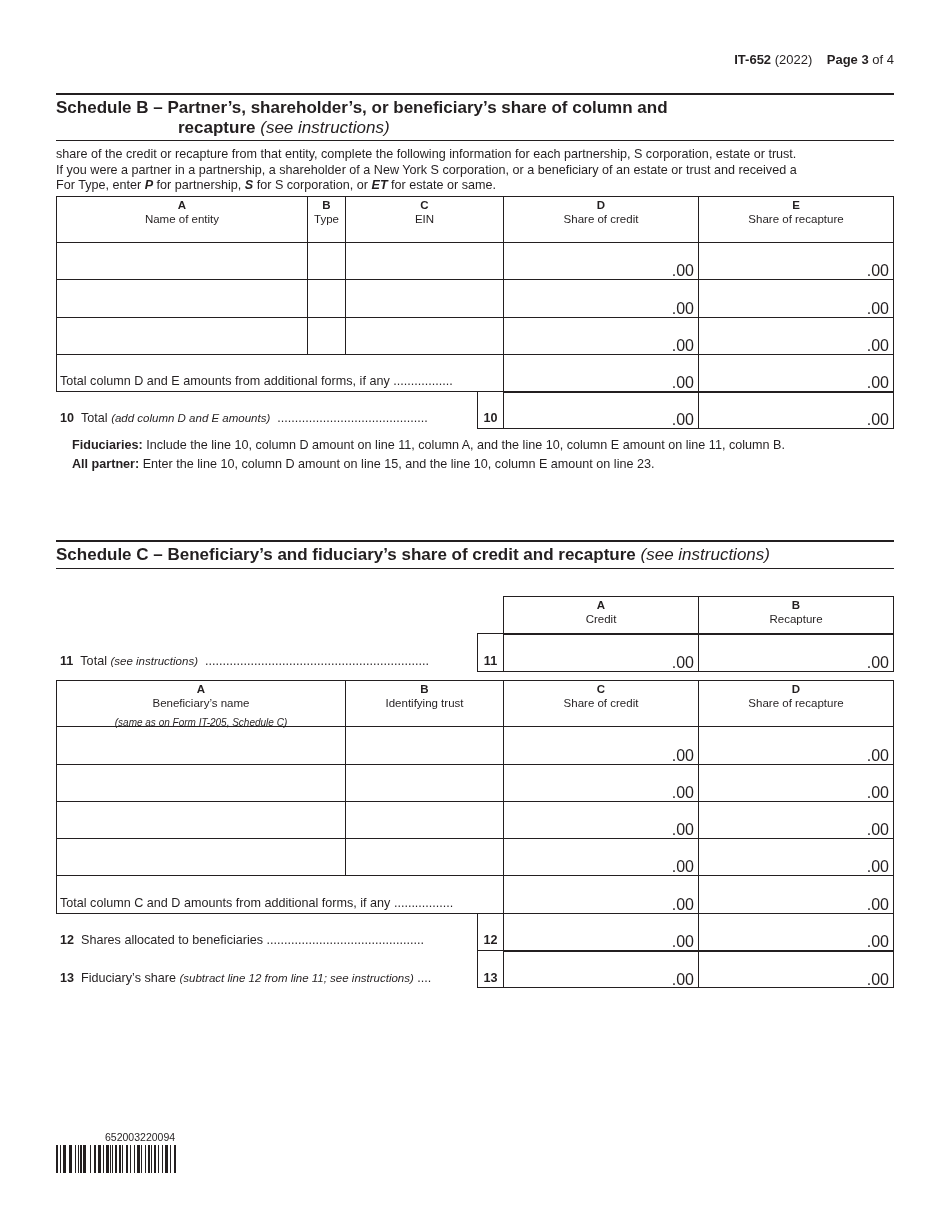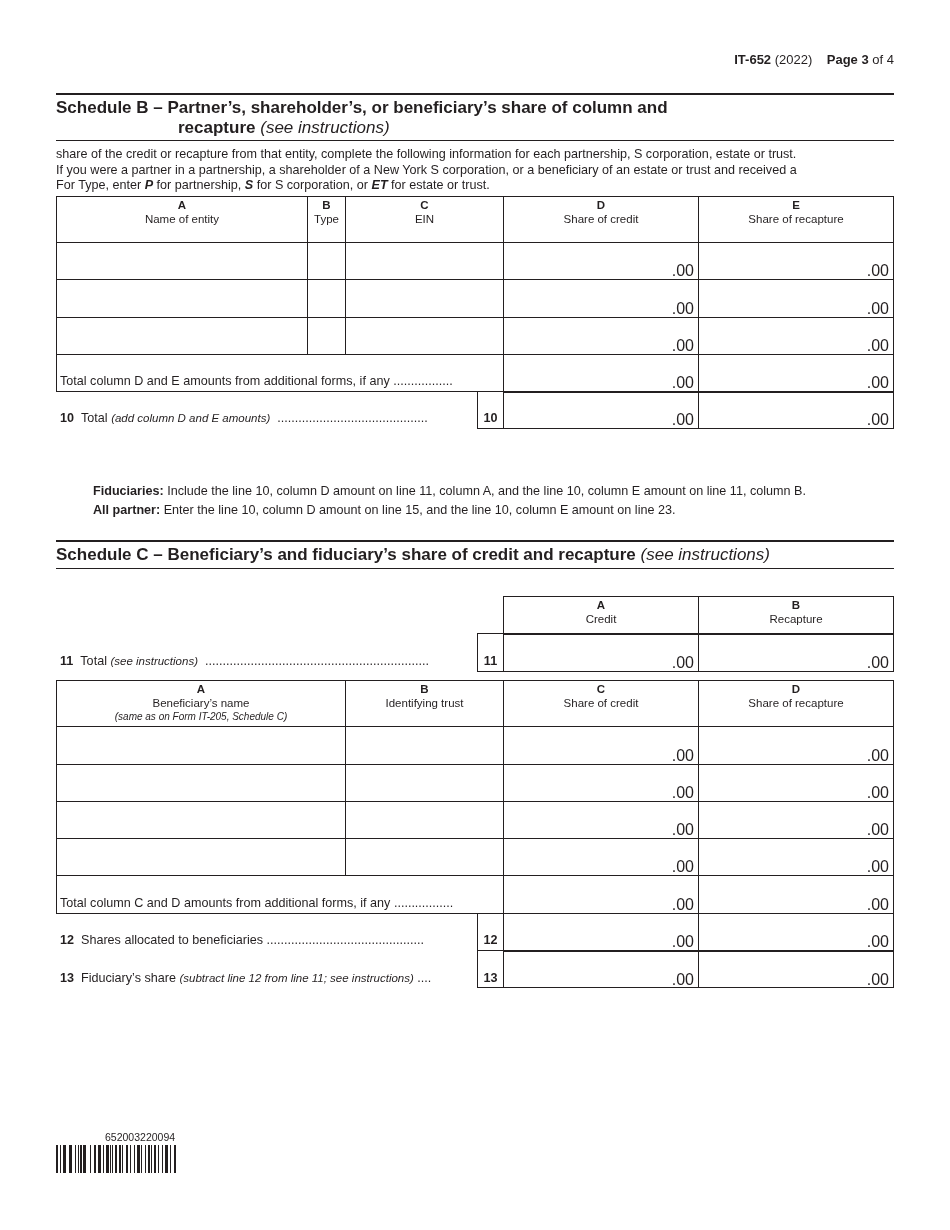--- a/index.html
+++ b/index.html
@@ -8,30 +8,30 @@
   .hdr { top:52px; right:56px; font-size:13px; }
   .hdr b { font-weight:bold; }
   .rule-thick { position:absolute; left:56px; width:838px; height:2px; background:#231f20; }
   .rule-thin { position:absolute; left:56px; width:838px; height:1px; background:#231f20; }
   .sched-title { position:absolute; left:56px; font-size:17px; font-weight:bold; line-height:21px; }
   .sched-title i { font-weight:normal; font-style:italic; }
   .intro { position:absolute; left:56px; width:838px; font-size:12.6px; line-height:15.5px; }
   .box { position:absolute; border:1px solid #231f20; box-sizing:border-box; }
   .colhead { position:absolute; text-align:center; font-size:11.5px; line-height:14px; }
   .colhead .ltr { font-weight:bold; display:block; }
-  .colhead .sub { font-style:italic; font-size:10px; display:block; }
+  .colhead .sub { font-style:italic; font-size:10px; display:block;margin-top:6px; }
   .amt { position:absolute; font-size:16px; text-align:right; }
   .vl { position:absolute; width:1px; background:#231f20; }
   .hl { position:absolute; height:1px; background:#231f20; }
   .hl2 { position:absolute; height:2px; background:#231f20; }
   .lbl { position:absolute; font-size:12.6px; white-space:nowrap; }
   .lbl i { font-size:11.5px; }
   .lnum { font-weight:bold; }
   .lnbox { position:absolute; font-size:12.6px; font-weight:bold; text-align:center; }
-  .note { position:absolute; left:93px; font-size:12.6px; line-height:19px;margin-top:46px; }
+  .note { position:absolute; left:72px; font-size:12.6px; line-height:19px; }
   .barcode-num { position:absolute; left:105px; top:1131px; font-size:10.5px; }
   .barcode { position:absolute; left:56px; top:1145px; height:28px; display:flex; align-items:stretch; }
   .barcode span { display:block; background:#231f20; height:100%; }
   .field { position:absolute; background:transparent; }
 </style>
 </head>
 <body>
 
 <div class="abs hdr">
   <b>IT-652</b>
@@ -48,21 +48,21 @@
 <div class="sched-title" style="top:117px; left:178px;">
   <span>recapture</span>
   <i>(see instructions)</i>
 </div>
 <div class="rule-thin" style="top:140px;"></div>
 
 <div class="intro" style="top:147px;">
   <div>share of the credit or recapture from that entity, complete the following information for each partnership, S corporation, estate or trust.</div>
   <div>If you were a partner in a partnership, a shareholder of a New York S corporation, or a beneficiary of an estate or trust and received a</div>
   <div>
-    <span>For Type, enter </span><b><i>P</i></b><span> for partnership, </span><b><i>S</i></b><span> for S corporation, or </span><b><i>ET</i></b><span> for estate or trust.</span>
+    <span>For Type, enter </span><b><i>P</i></b><span> for partnership, </span><b><i>S</i></b><span> for S corporation, or </span><b><i>ET</i></b><span> for estate or same.</span>
   </div>
 </div>
 
 <div class="box" style="left:56px; top:196px; width:838px; height:233px; border:none;"></div>
 
 <div class="hl" style="left:56px; top:196px; width:838px;"></div>
 <div class="vl" style="left:56px; top:196px; height:196px;"></div>
 <div class="vl" style="left:893px; top:196px; height:233px;"></div>
 <div class="hl" style="left:56px; top:242px; width:838px;"></div>
 <div class="hl" style="left:56px; top:279px; width:838px;"></div>

